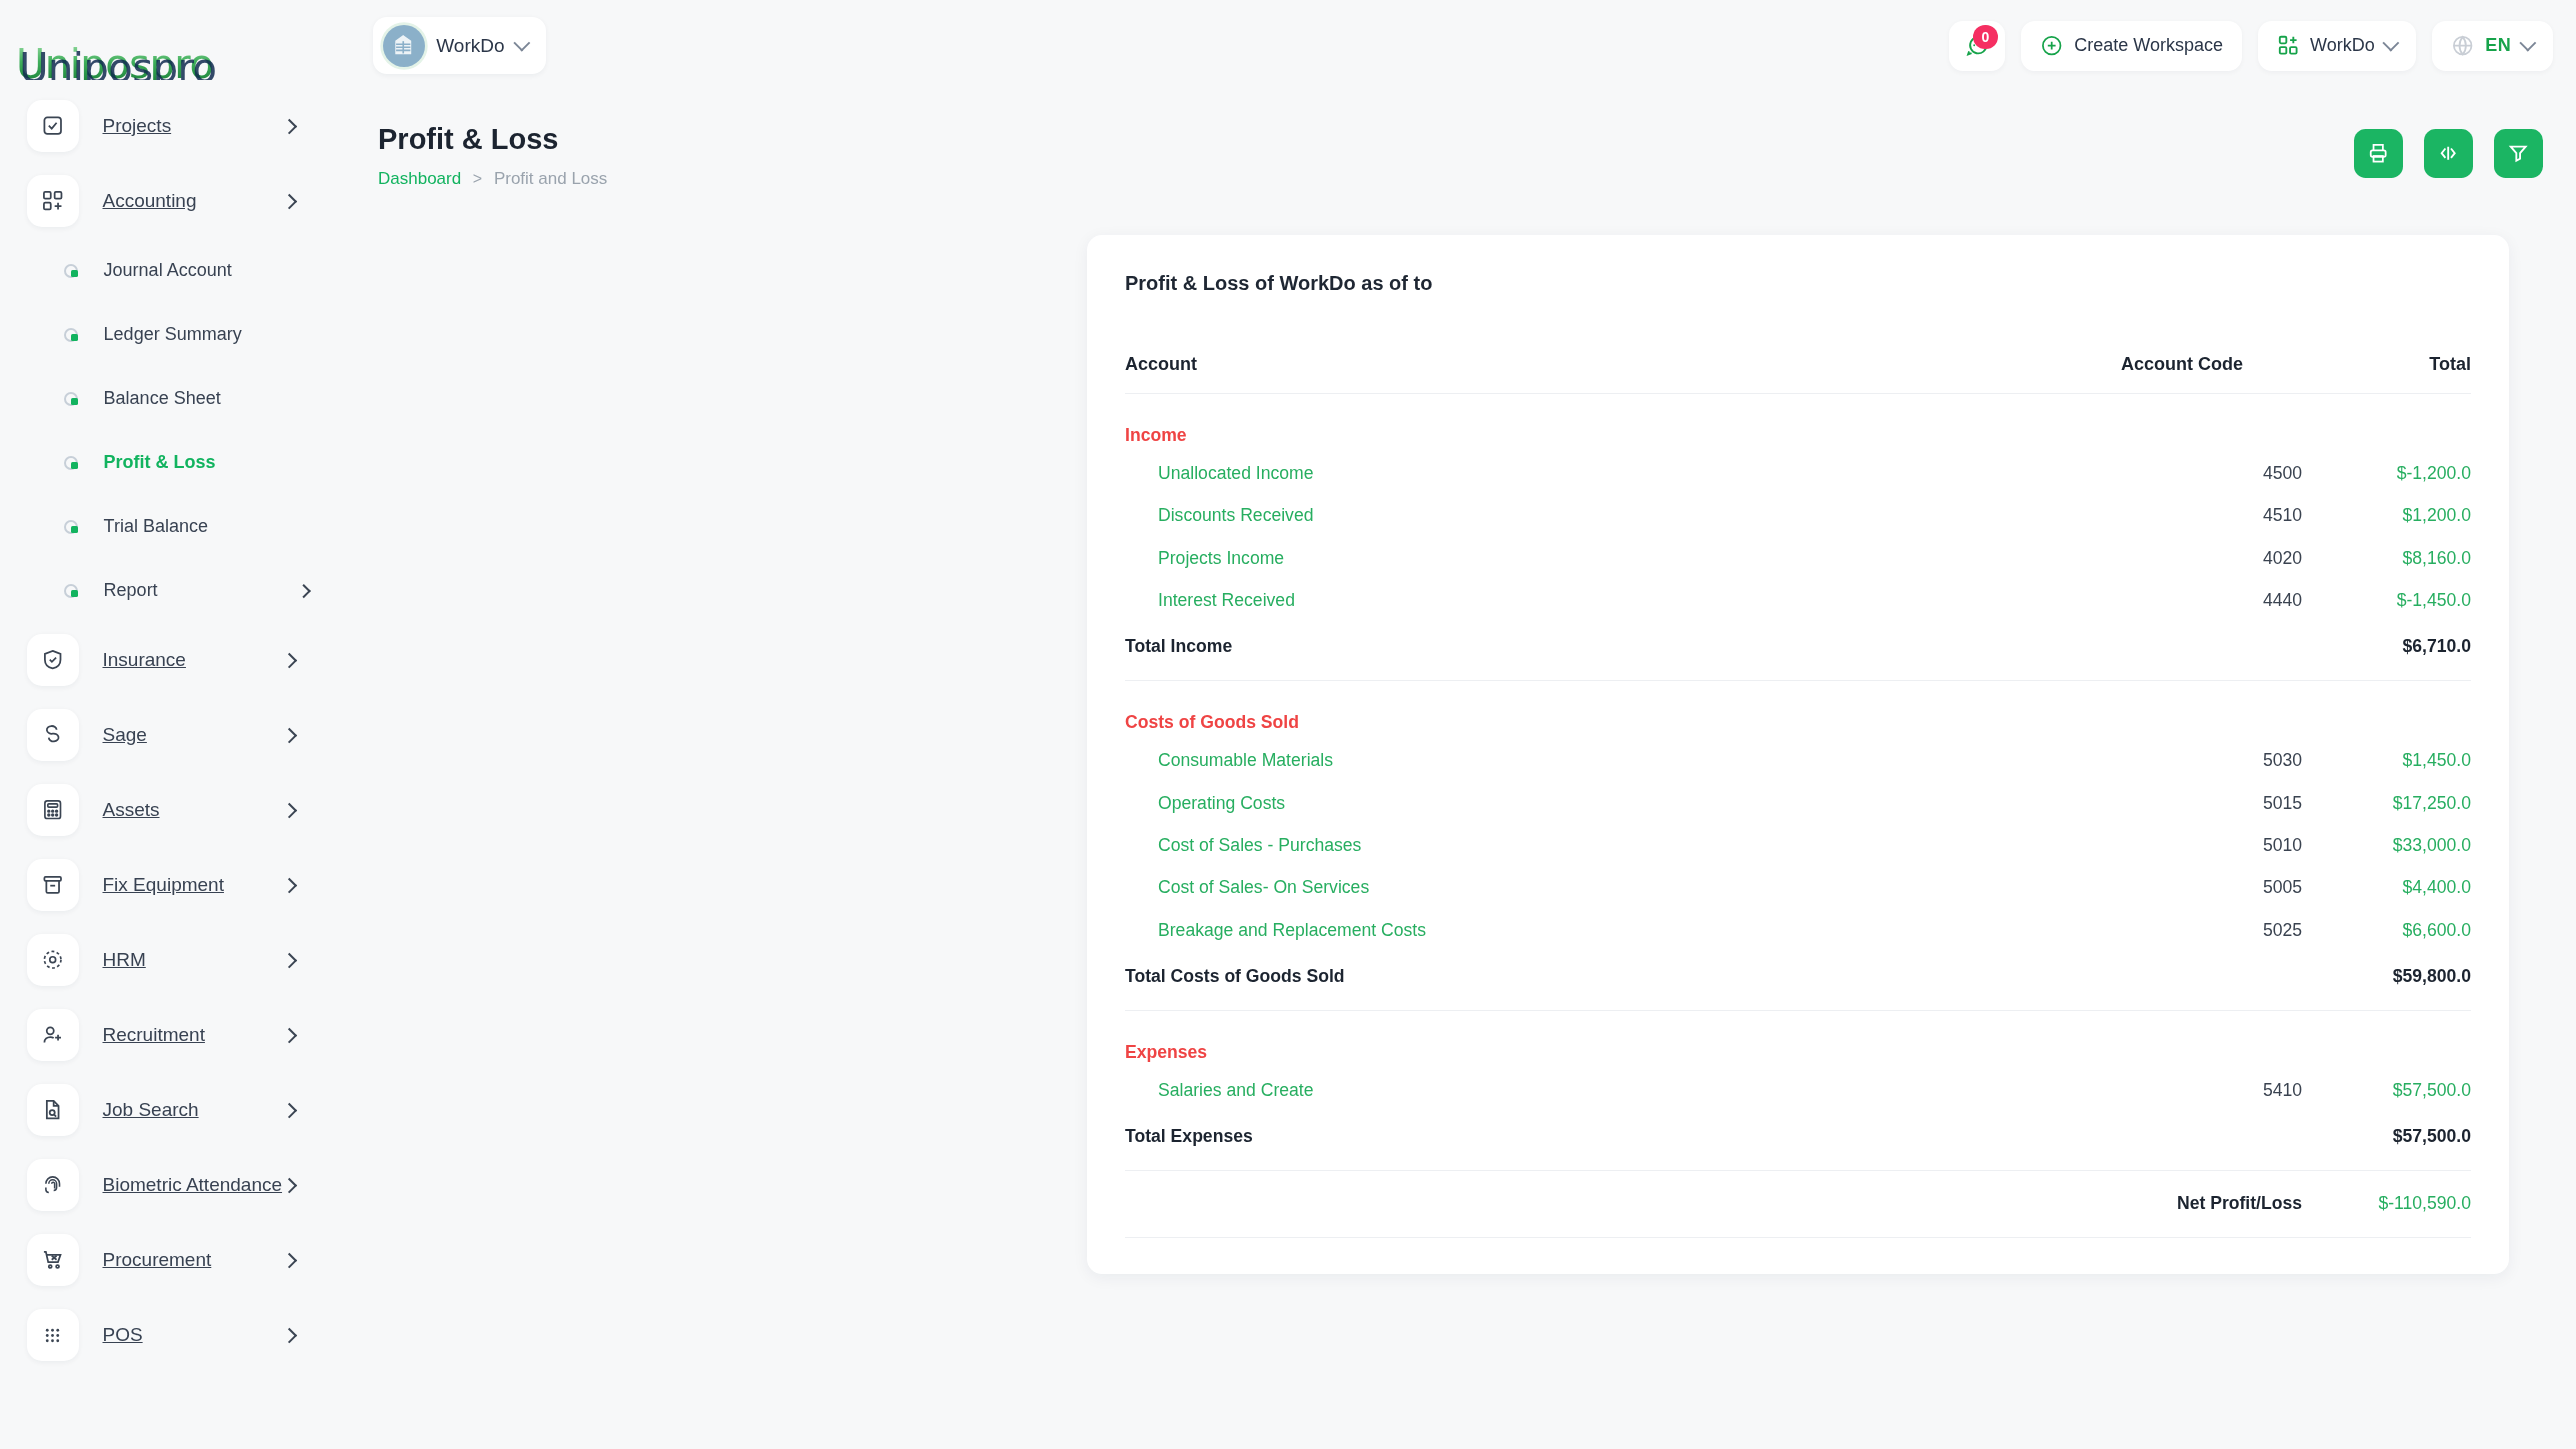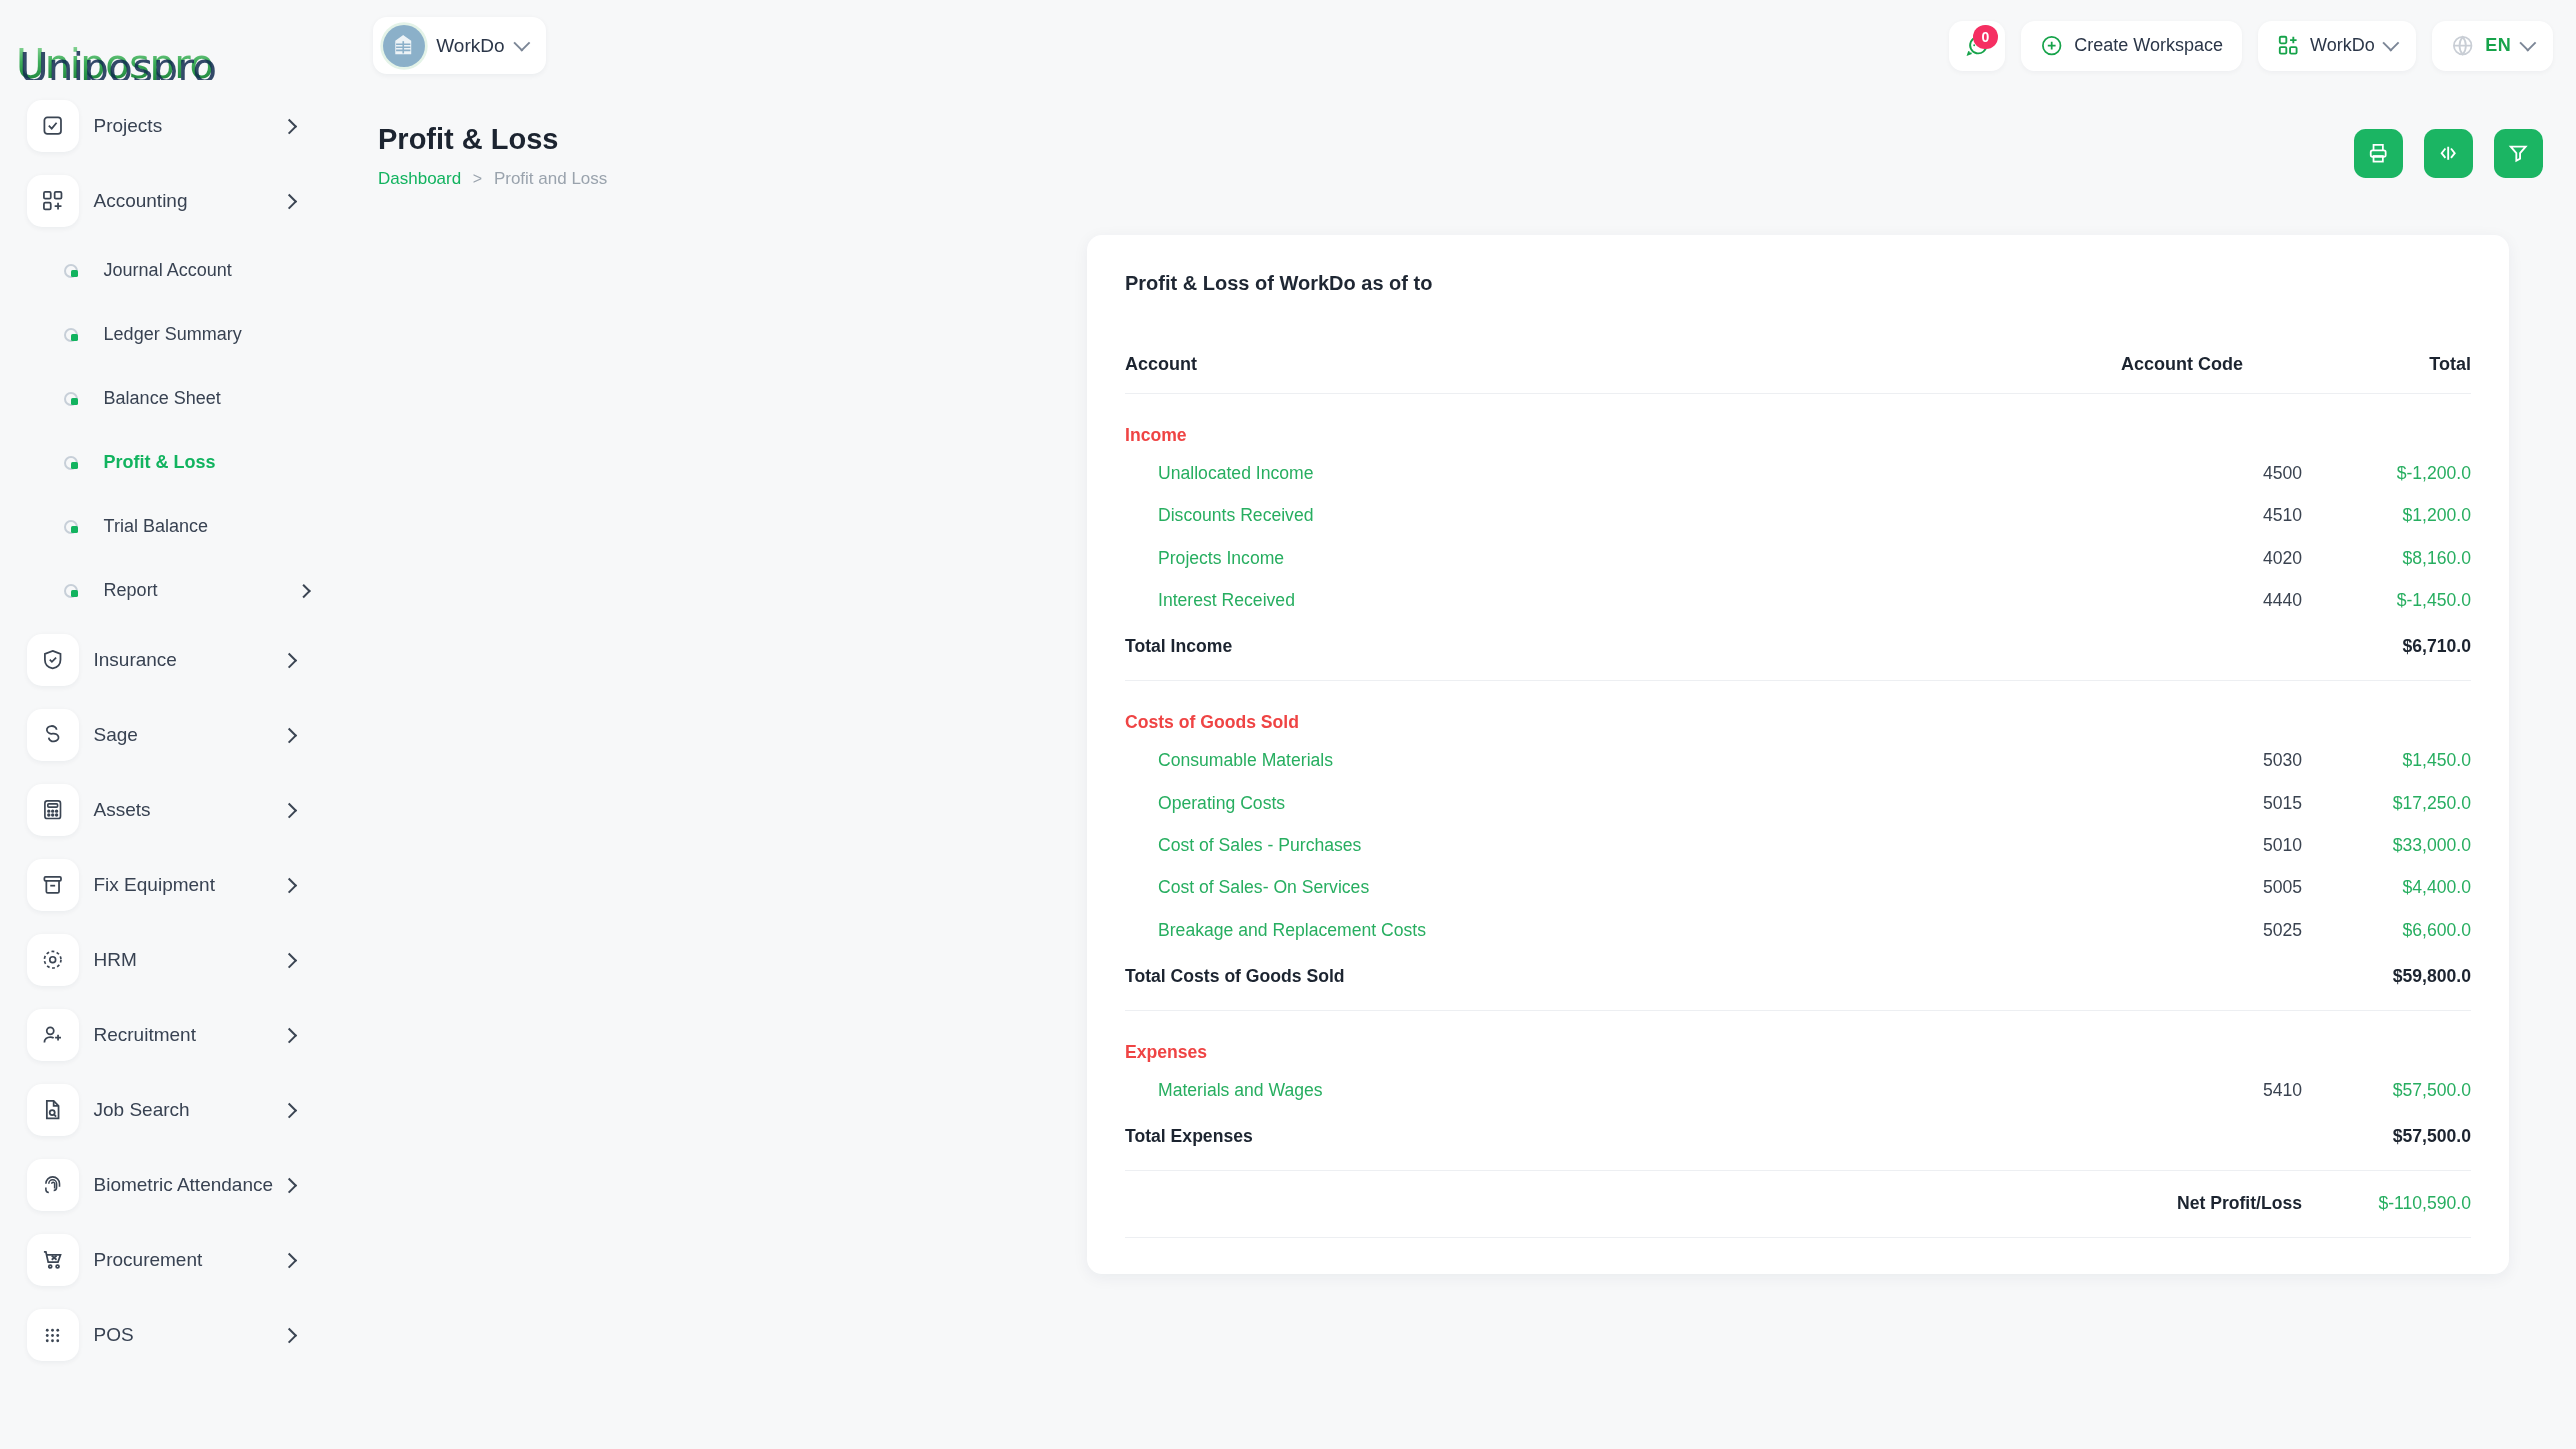--- a/index.html
+++ b/index.html
@@ -83,21 +83,21 @@
   .nav-item.active {
     background: #12b35f;
     box-shadow: 0 5.3px 14px rgba(18,179,95,0.32);
   }
   .nav-ico {
     width: 52px; height: 52px; border-radius: 15px; flex: 0 0 auto;
     background: #ffffff; display: flex; align-items: center; justify-content: center;
     box-shadow: 0 1.1px 5.3px rgba(20,35,60,0.05); margin-left: 7.5px;
   }
   .nav-label {
-    margin-left: 15px; font-size: 19px; color: #384252; line-height: 1.15;
+    margin-left: 24px; font-size: 19px; color: #384252; line-height: 1.15; text-decoration: underline;
   }
   .nav-item.active .nav-label { color: #ffffff; font-weight: 700; }
   .nav-arrow {
     margin-left: auto; width: 10.7px; height: 10.7px;
     border-right: 2.7px solid #3b4553; border-top: 2.7px solid #3b4553;
     transform: rotate(45deg); flex: 0 0 auto; margin-right: 9.6px;
   }
   .nav-item.active .nav-arrow {
     border-color: #ffffff; transform: rotate(135deg); margin-top: -5.3px;
   }
@@ -531,21 +531,21 @@
         <tr class="rule-row">
             <td colspan="3"></td>
           </tr>
 
         <tr class="section-head">
           <td class="c-account">Expenses</td>
           <td class="c-code"></td>
             <td class="c-total"></td>
         </tr>
         <tr class="line">
-          <td class="c-account">Materials and Wages</td>
+          <td class="c-account">Salaries and Create</td>
           <td class="c-code">5410</td>
           <td class="c-total">$57,500.0</td>
         </tr>
         <tr class="total-row">
           <td class="c-account">Total Expenses</td>
           <td class="c-code"></td>
           <td class="c-total">$57,500.0</td>
         </tr>
         <tr class="rule-row">
             <td colspan="3"></td>

